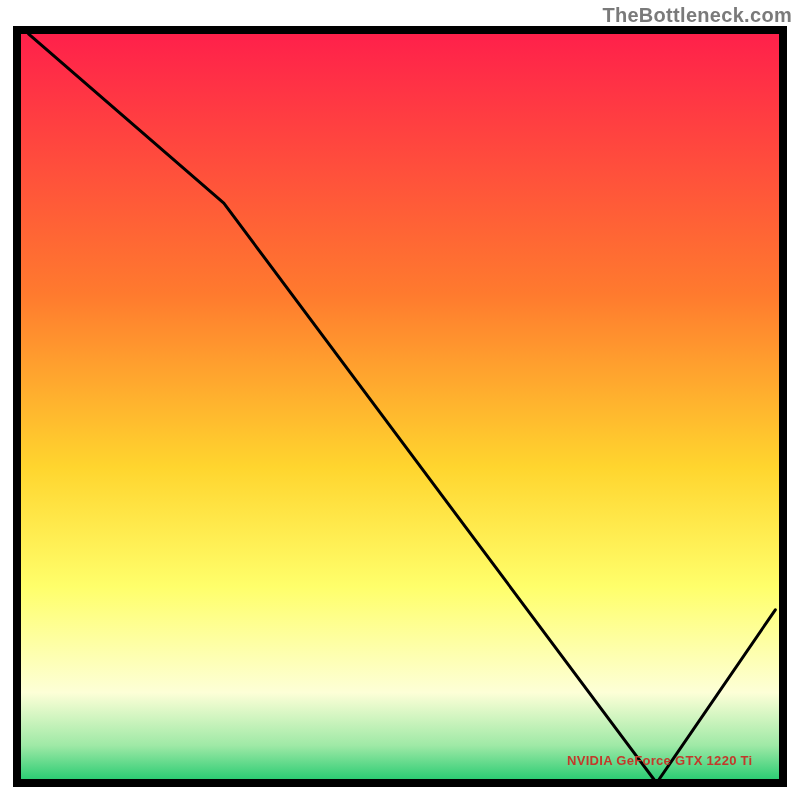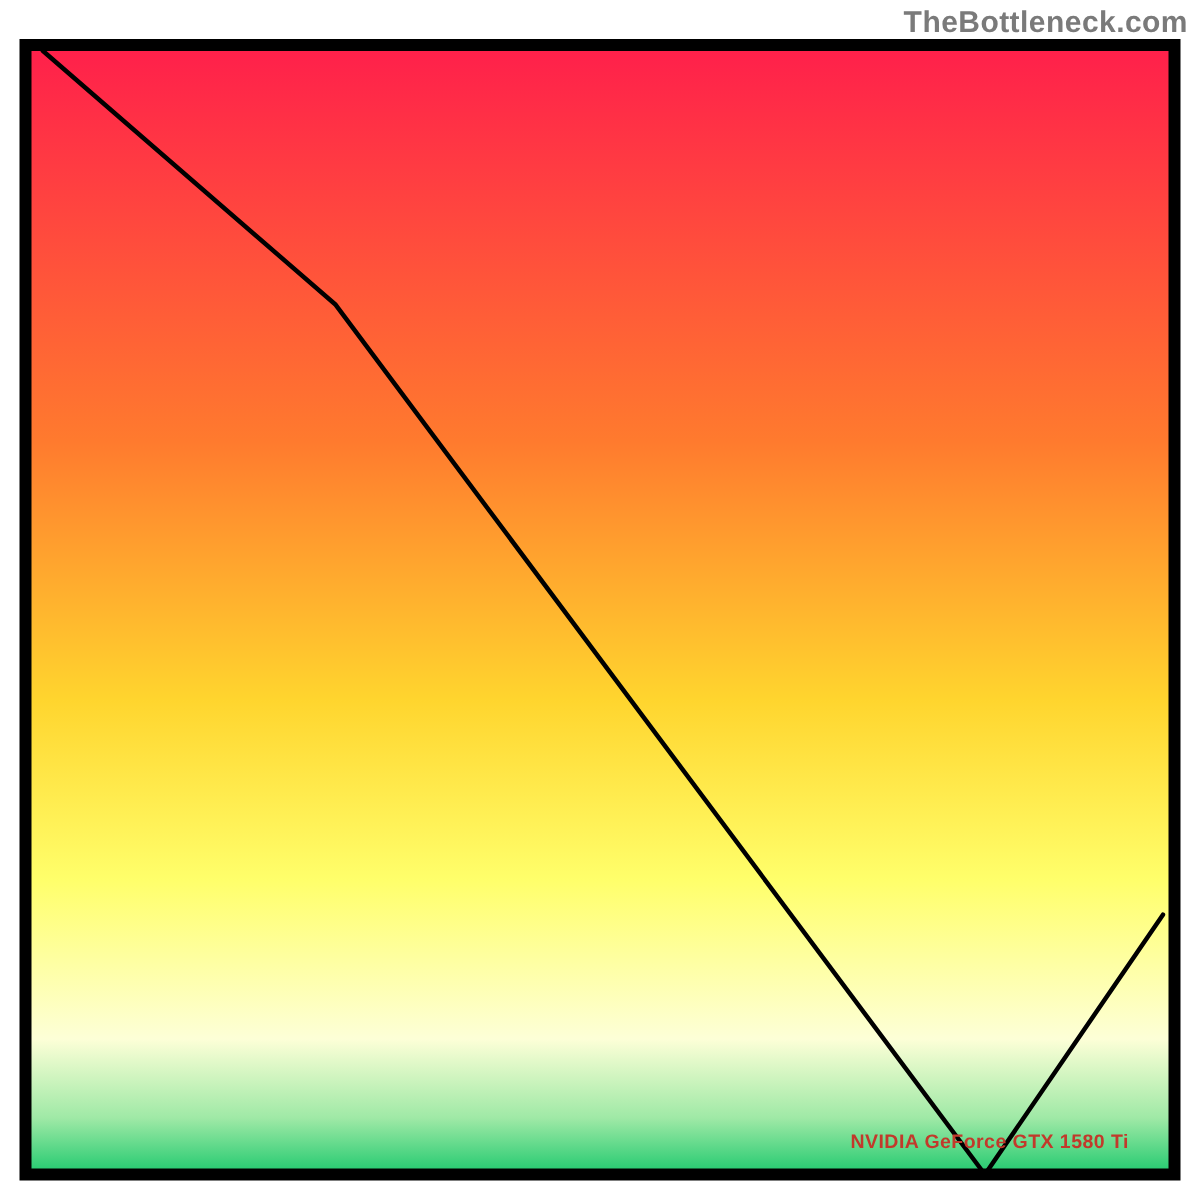--- a/index.html
+++ b/index.html
@@ -59,15 +59,15 @@
 
   <rect id="plot-bg" x="17" y="30" width="766" height="753" fill="url(#bggrad)"></rect>
 
   <rect id="plot-frame" x="17" y="30" width="766" height="753" fill="none" stroke="#000000" stroke-width="8"></rect>
 
   <polyline id="data-line" fill="none" stroke="#000000" stroke-width="3" stroke-linejoin="round" stroke-linecap="round" points="28.5,33.8 223.8,203.2 656.6,783.0 775.3,609.8"></polyline>
 </svg>
 
 <div class="attribution">TheBottleneck.com</div>
 
-<div id="anno" class="annotation" style="left: 567px; top: 753px; color: rgb(194, 57, 43);">NVIDIA GeForce GTX 1580 Ti</div>
+<div id="anno" class="annotation" style="left: 567px; top: 753px; color: rgb(194, 57, 43);">NVIDIA GeForce GTX 1220 Ti</div>
 
 </div>
 
 </body></html>

